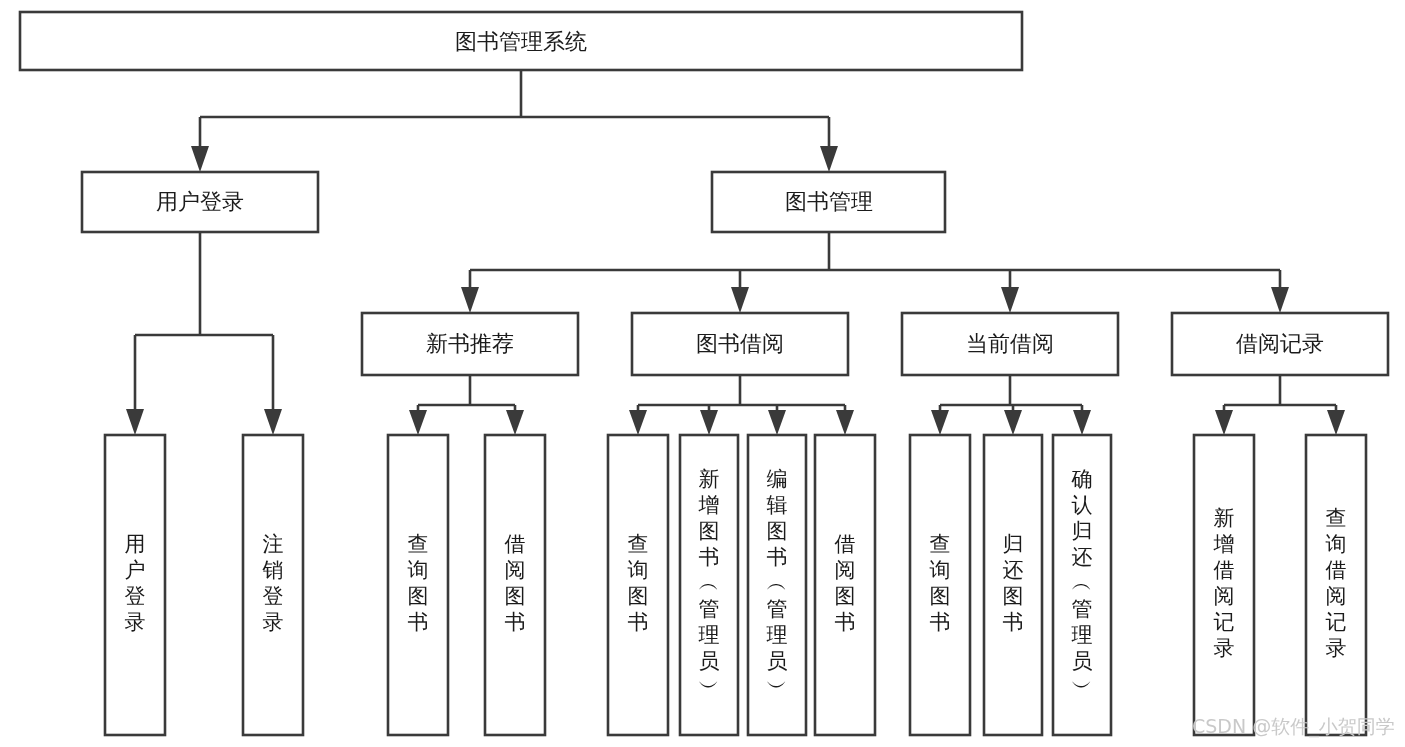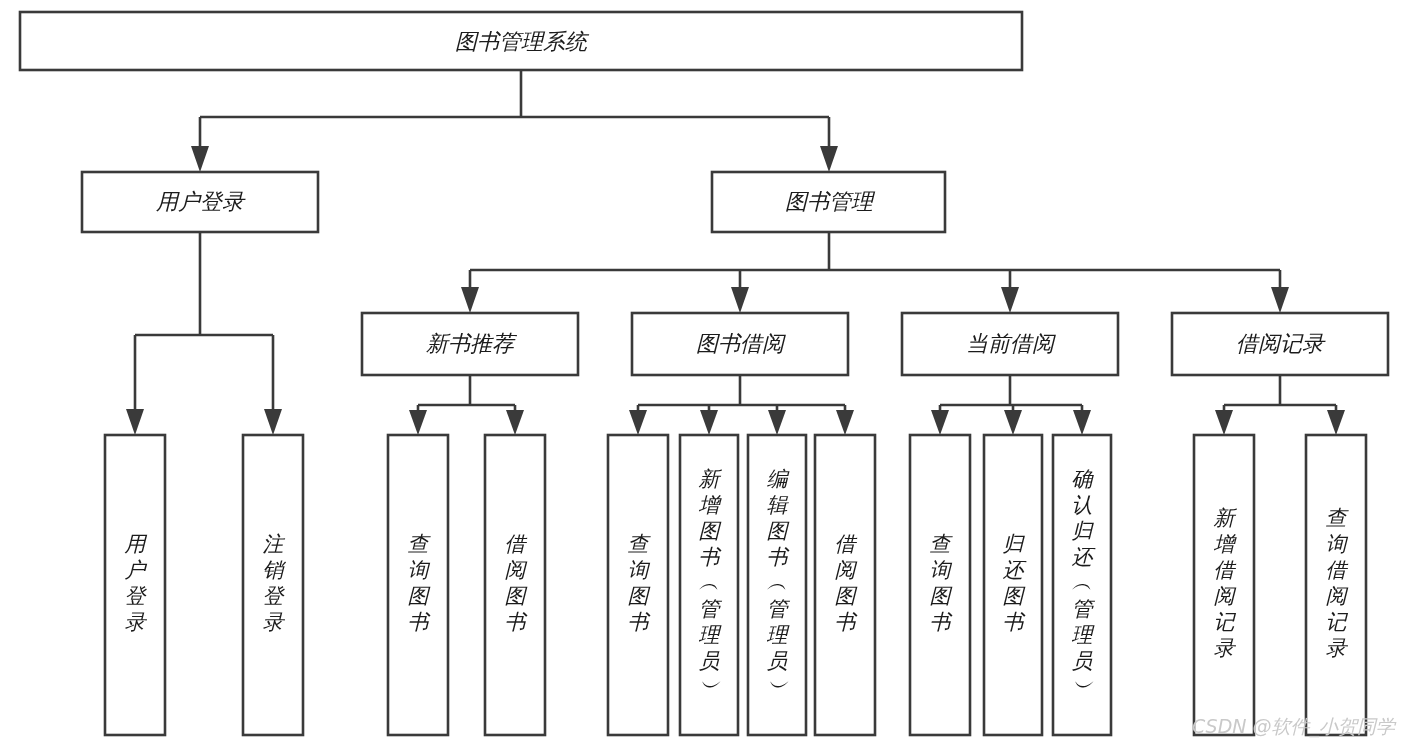--- a/index.html
+++ b/index.html
@@ -11,21 +11,20 @@
     width: 1405px;
     height: 747px;
     font-family: "DejaVu Sans", "Liberation Sans", sans-serif;
     overflow: hidden;
   }
   #diagram-root {
     position: relative;
     width: 1405px;
     height: 631px;
     background: #ffffff;
-    font-style: italic;
   }
   svg#tree-svg {
     position: absolute;
     left: 0;
     top: 0;
     width: 1405px;
     height: 747px;
     display: block;
   }
   .node-rect {

